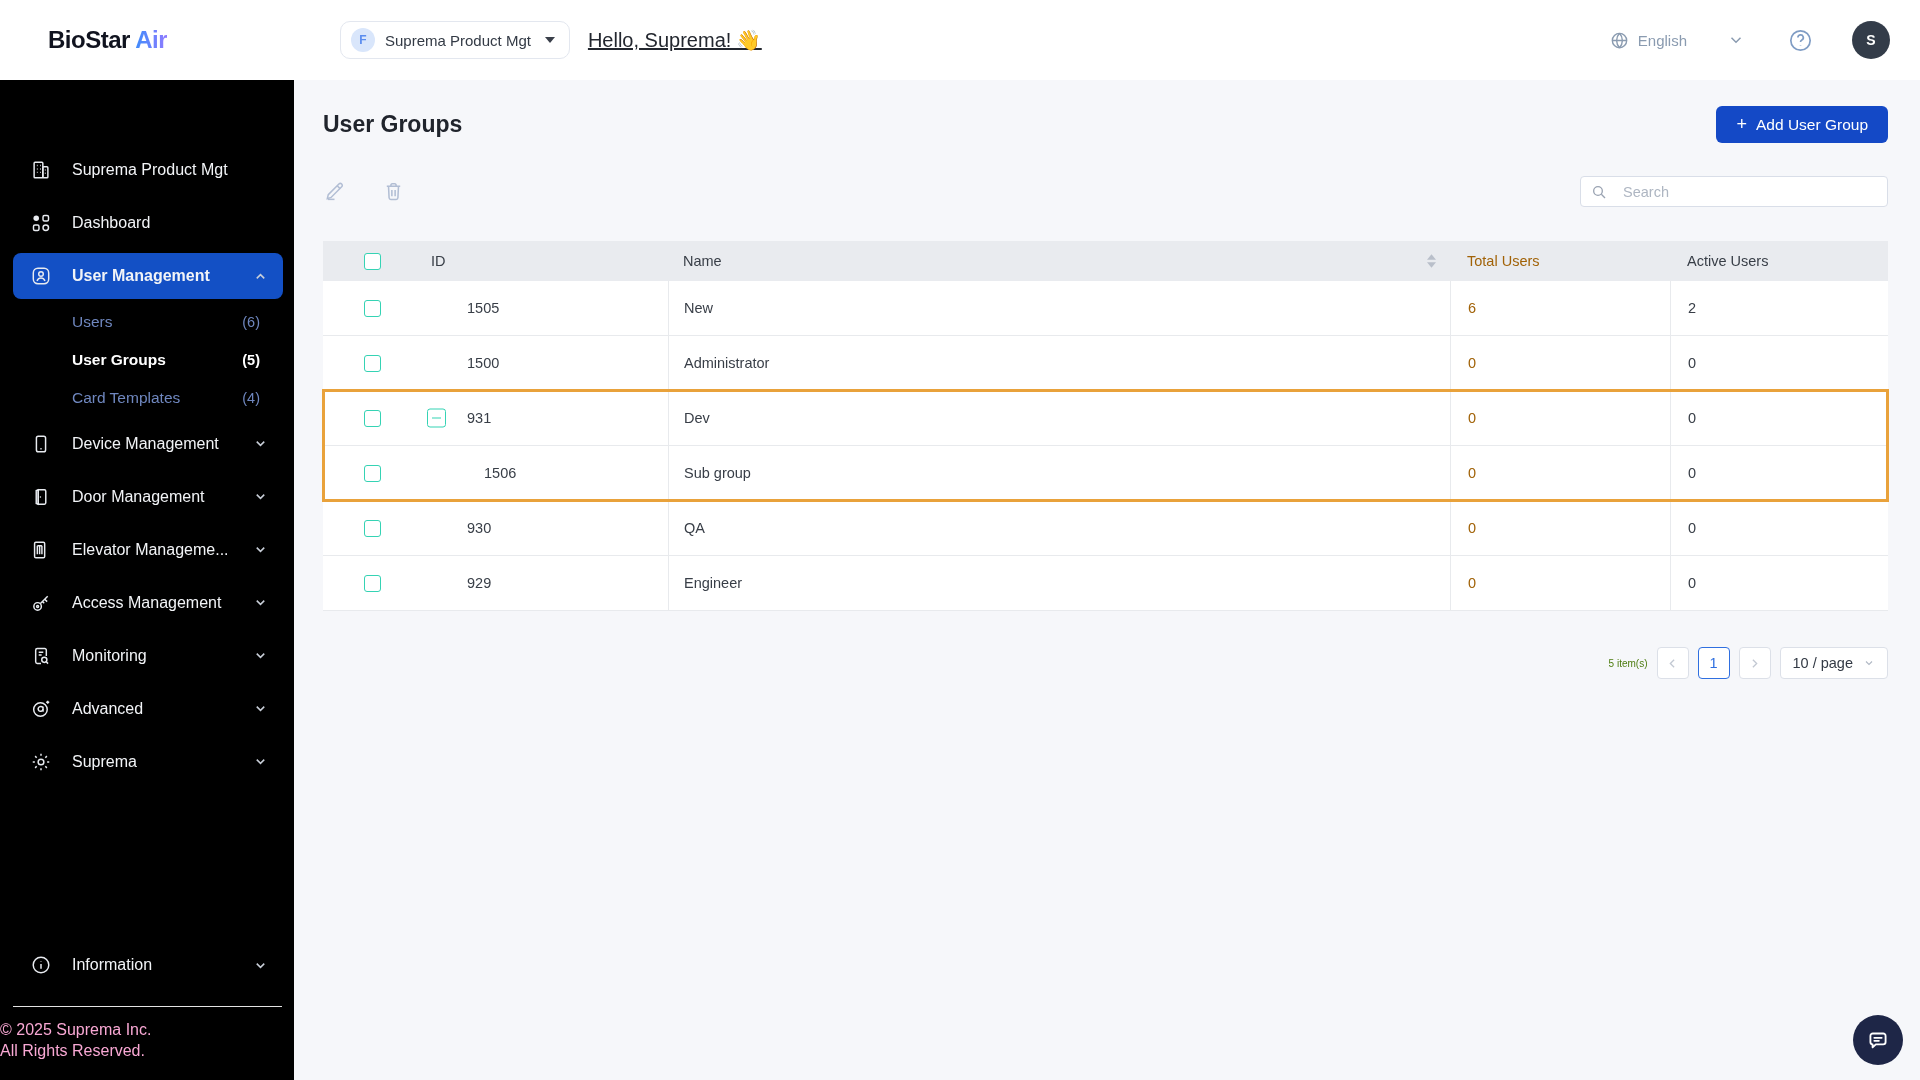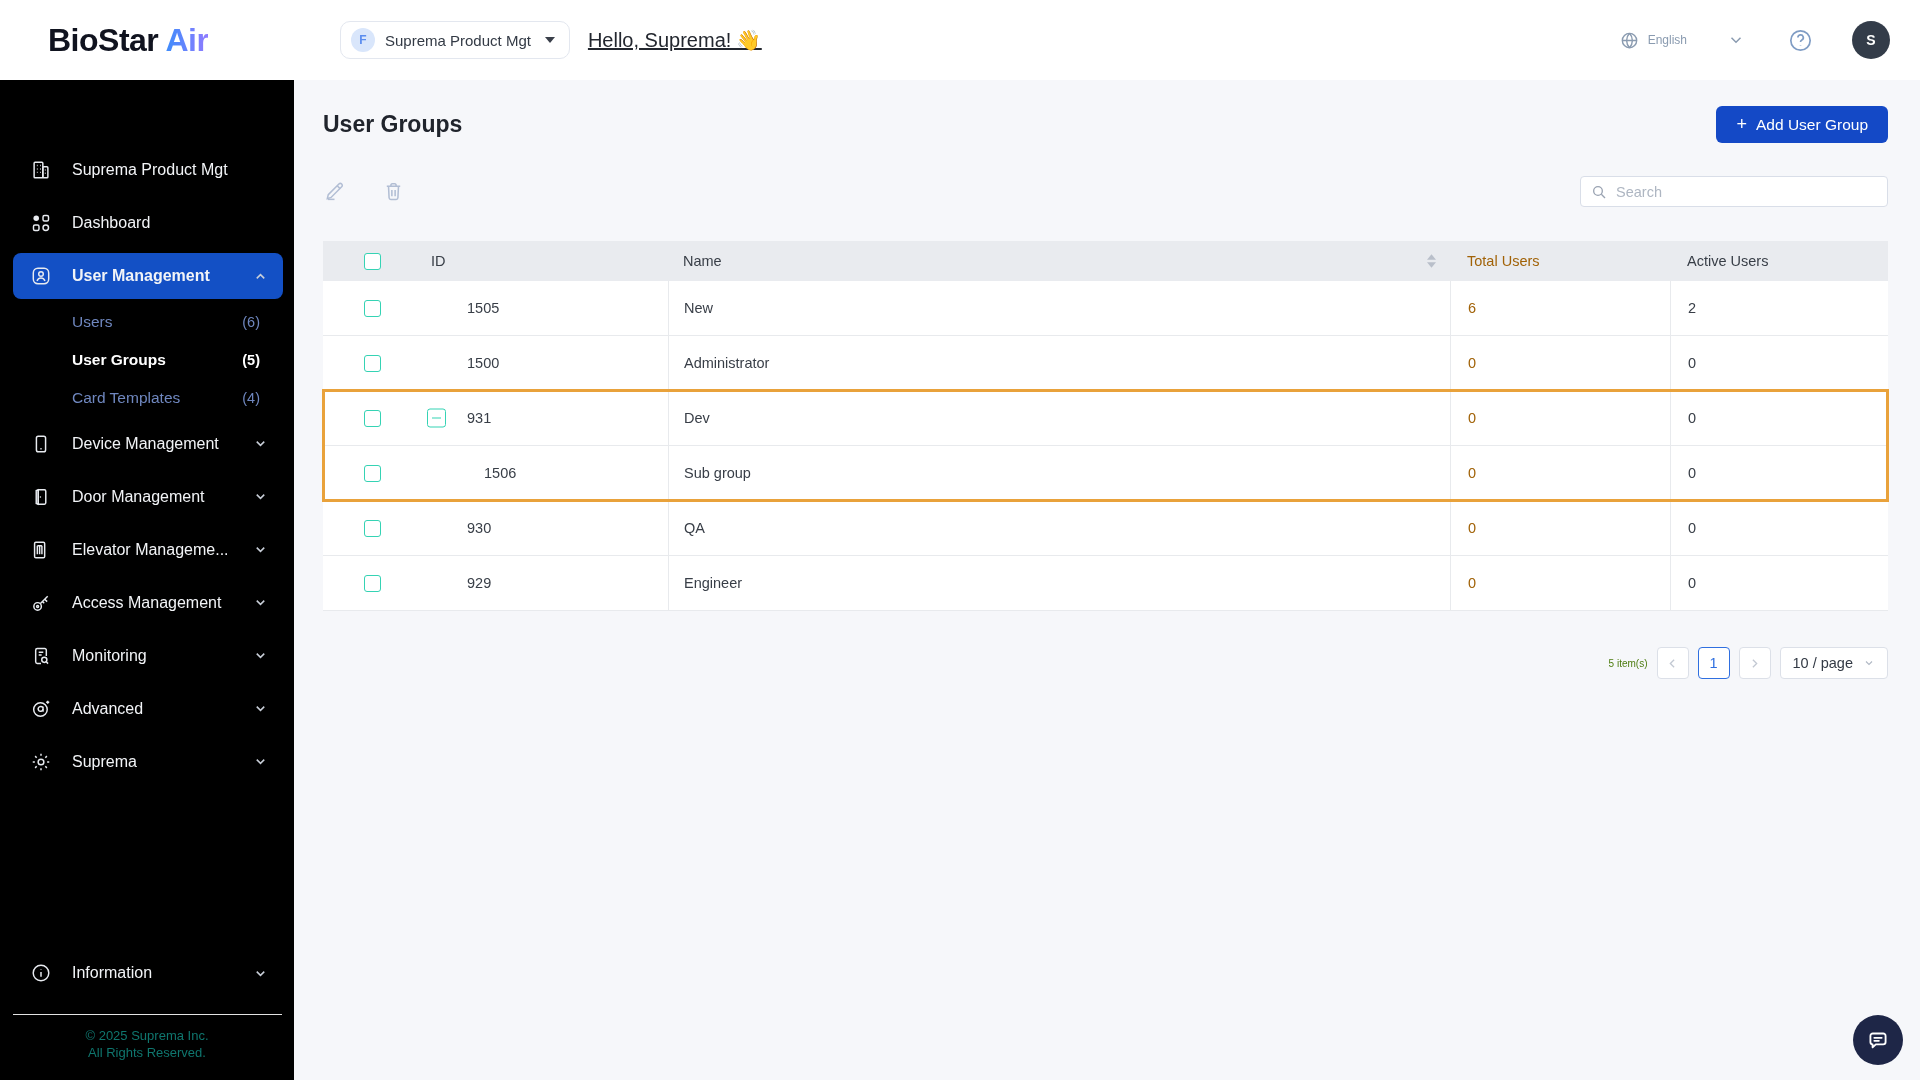--- a/index.html
+++ b/index.html
@@ -1,31 +1,31 @@
 <!DOCTYPE html>
 <html><head>
 <meta charset="utf-8">
 <style>
   * { margin:0; padding:0; box-sizing:border-box; }
   html,body { width:1920px; height:1080px; overflow:hidden; }
   body { font-family:"Liberation Sans","DejaVu Sans",sans-serif; background:#F6F7FA; color:#2A2E35; }
 
   
   .header { height:80px; background:#FFFFFF; display:flex; align-items:center; padding:0 30px 0 48px; position:relative; z-index:5; }
-  .brand { font-size:32px; font-weight:700; letter-spacing:-0.5px; width:292px; white-space:nowrap; }
+  .brand { font-size:24px; font-weight:700; letter-spacing:-0.5px; width:292px; white-space:nowrap; }
   .brand .b1 { color:#10131F; }
   .brand .b2 { background:linear-gradient(90deg,#3F8CFB,#8F7BFF); -webkit-background-clip:text; background-clip:text; color:transparent; }
   .org-pill { display:flex; align-items:center; gap:10px; border:1px solid #E3E7EF; border-radius:10px; height:38px; padding:0 14px 0 10px; background:#fff; cursor:pointer; }
   .org-badge { width:24px; height:24px; border-radius:50%; background:#D9E6FB; color:#5B8DEF; font-size:12px; font-weight:700; display:flex; align-items:center; justify-content:center; }
   .org-label { font-size:15px; color:#333A45; }
   .org-caret { width:0; height:0; border-left:5px solid transparent; border-right:5px solid transparent; border-top:6px solid #3A3F4A; margin-left:4px; }
   .greeting { font-size:20px; font-weight:500; color:#23272F; margin-left:18px;text-decoration:underline; }
   .header-right { margin-left:auto; display:flex; align-items:center; }
   .lang { display:flex; align-items:center; gap:8px; color:#8A9BB0; cursor:pointer; }
-  .lang-label { font-size:12px; }
+  .lang-label { font-size:15px; }
   .hdr-chevron { margin-left:40px; color:#8A9BB0; cursor:pointer; display:flex; }
   .help-btn { margin-left:42px; color:#7F9CC4; cursor:pointer; display:flex; }
   .avatar { margin-left:38px; width:38px; height:38px; border-radius:50%; background:#333C49; color:#fff; font-size:14px; font-weight:700; display:flex; align-items:center; justify-content:center; cursor:pointer; }
 
   
   .shell { display:flex; height:1000px; }
 
   
   .sidebar { width:294px; background:#000000; color:#F2F4F7; display:flex; flex-direction:column; padding-top:63px; }
   .nav { display:flex; flex-direction:column; }
@@ -33,32 +33,32 @@
   .nav-item .nav-ico { width:22px; height:22px; margin-right:20px; color:#E8EBF0; flex:none; display:flex; }
   .nav-item .nav-label { flex:1; white-space:nowrap; overflow:hidden; }
   .nav-item .nav-chev { color:#C9CFD9; display:flex; }
   .nav-item.active { background:#1350C5; margin:4px 11px 4px 13px; border-radius:8px; height:46px; padding:0 15px 0 17px; font-weight:600; }
   .nav-sub { height:38px; display:flex; align-items:center; padding:0 34px 0 72px; font-size:15.5px; color:#6F87BF; cursor:pointer; }
   .nav-sub .nav-label { flex:1; }
   .nav-sub .nav-count { font-size:14.5px; }
   .nav-sub.active { color:#FFFFFF; font-weight:600; }
   .side-spacer { flex:1; }
   .side-divider { border:none; border-top:1px solid #E2E2E2; margin:14px 12px 0 13px; }
-  .side-copy { text-align:center; color:#0f766e; font-size:13px; line-height:1.35; padding:12px 0 18px; }
+  .side-copy { text-align:left; color:#f9a8d4; font-size:16px; line-height:1.35; padding:12px 0 18px; }
 
   
   .main { flex:1; padding:26px 32px 0 29px; position:relative; }
   .title-row { display:flex; align-items:center; }
   .page-title { font-size:23px; font-weight:700; color:#20242C; }
   .add-btn { margin-left:auto; height:37px; background:#1449C6; color:#fff; border:none; border-radius:6px; font-size:15.5px; padding:0 20px; display:flex; align-items:center; gap:9px; cursor:pointer; font-family:inherit; }
   .add-btn .plus { font-size:18px; font-weight:400; }
   .toolbar-row { margin-top:33px; display:flex; align-items:center; }
   .tool-ico { width:23px; height:23px; color:#B2BED4; cursor:pointer; display:flex; }
   .tool-ico + .tool-ico { margin-left:36px; }
-  .search-box { margin-left:auto; width:308px; height:31px; background:#fff; border:1px solid #D9DEE8; border-radius:4px; display:flex; align-items:center; padding:0 10px; gap:9px; }
+  .search-box { margin-left:auto; width:308px; height:31px; background:#fff; border:1px solid #D9DEE8; border-radius:4px; display:flex; align-items:center; padding:0 10px; gap:16px; }
   .search-box svg { color:#9AA3B2; flex:none; }
   .search-input { border:none; outline:none; flex:1; font-size:14.5px; font-family:inherit; color:#333; background:transparent; }
   .search-input::placeholder { color:#AEB6C2; }
 
   
   .table { margin-top:34px; width:1565px; font-size:14.5px; }
   .thead { display:flex; background:#E9EBEF; height:40px; align-items:stretch; color:#2F343C; }
   .trow { display:flex; background:#fff; height:55px; border-bottom:1px solid #E8EAED; }
   .cell { display:flex; align-items:center; }
   .c-check { width:64px; padding-left:41px; flex:none; }

